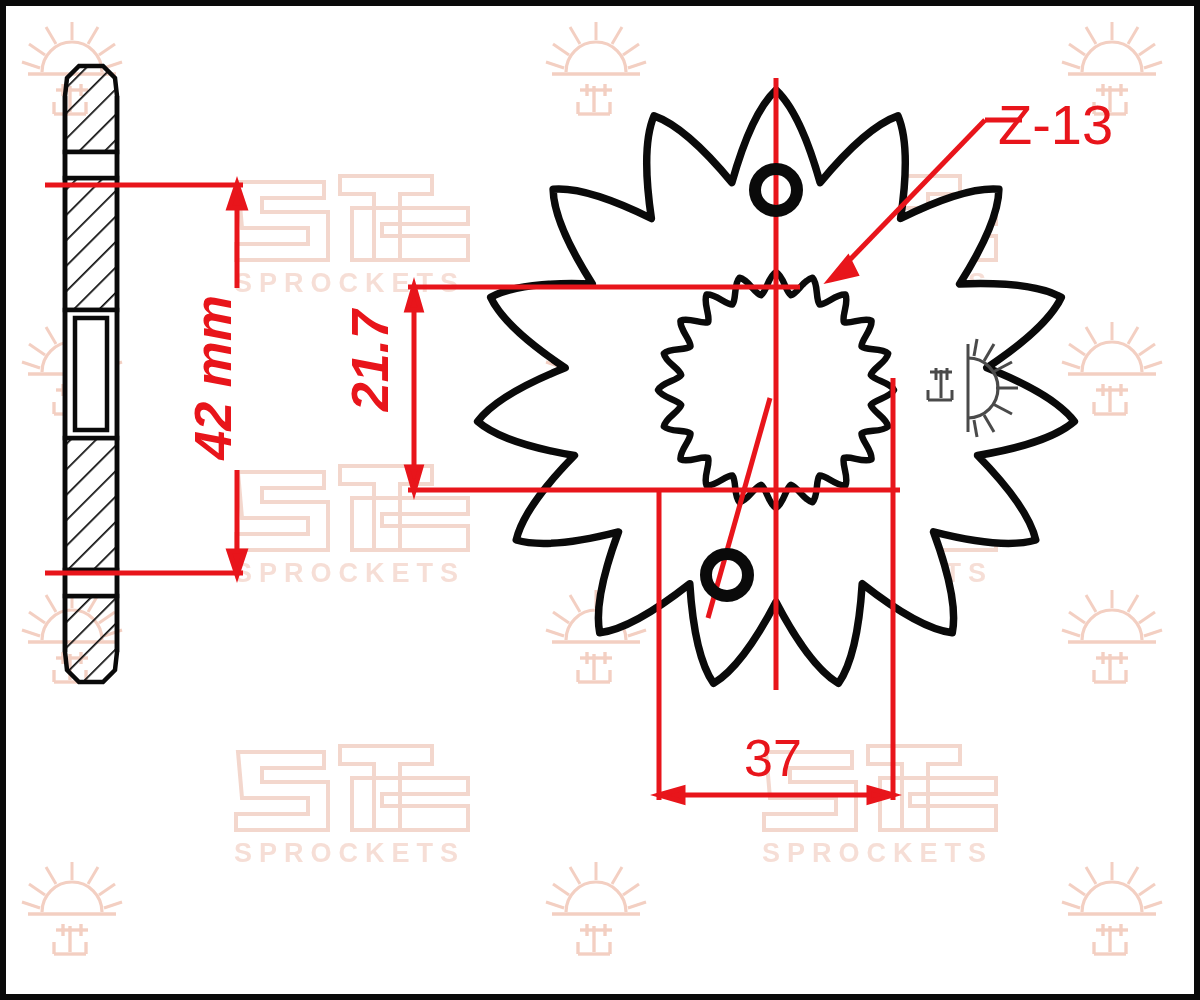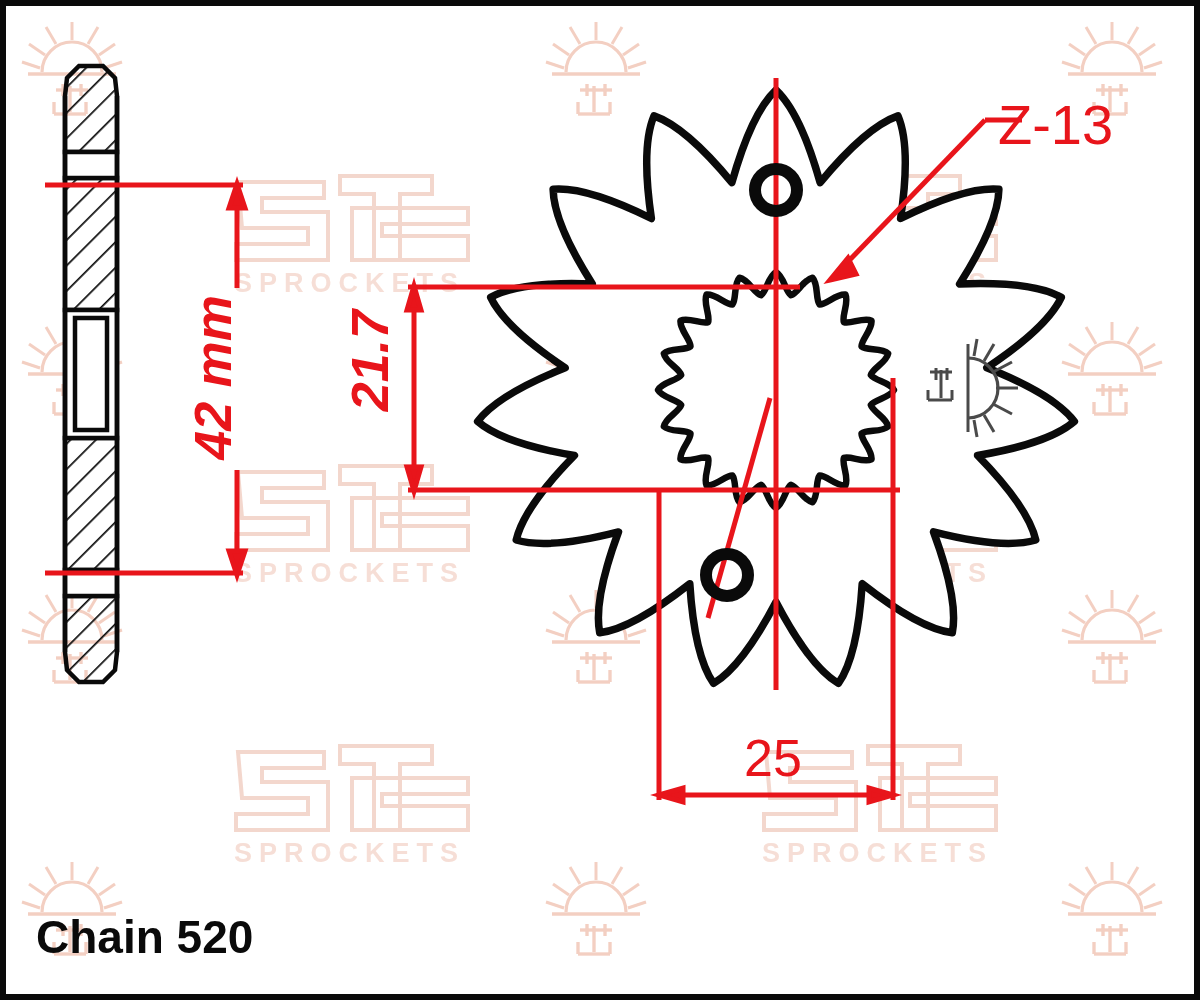--- a/index.html
+++ b/index.html
@@ -241,18 +241,17 @@
         <line x1="928" y1="390" x2="928" y2="400"></line>
         <line x1="928" y1="400" x2="952" y2="400"></line>
         <line x1="952" y1="390" x2="952" y2="400"></line>
       </g>
     </g>
   </svg>
 
   <div class="label-text" id="label-z13">Z-13</div>
   <div class="label-text" id="label-42mm">42 mm</div>
   <div class="label-text" id="label-217">21.7</div>
-  <div class="label-text" id="label-25">25</div>
-
-  <div class="footer-text" id="chain-label">Chain 520</div>
+  <div class="label-text" id="label-25">37</div>
+
 
   <div id="frame"></div>
 </div>
 
 </body></html>

